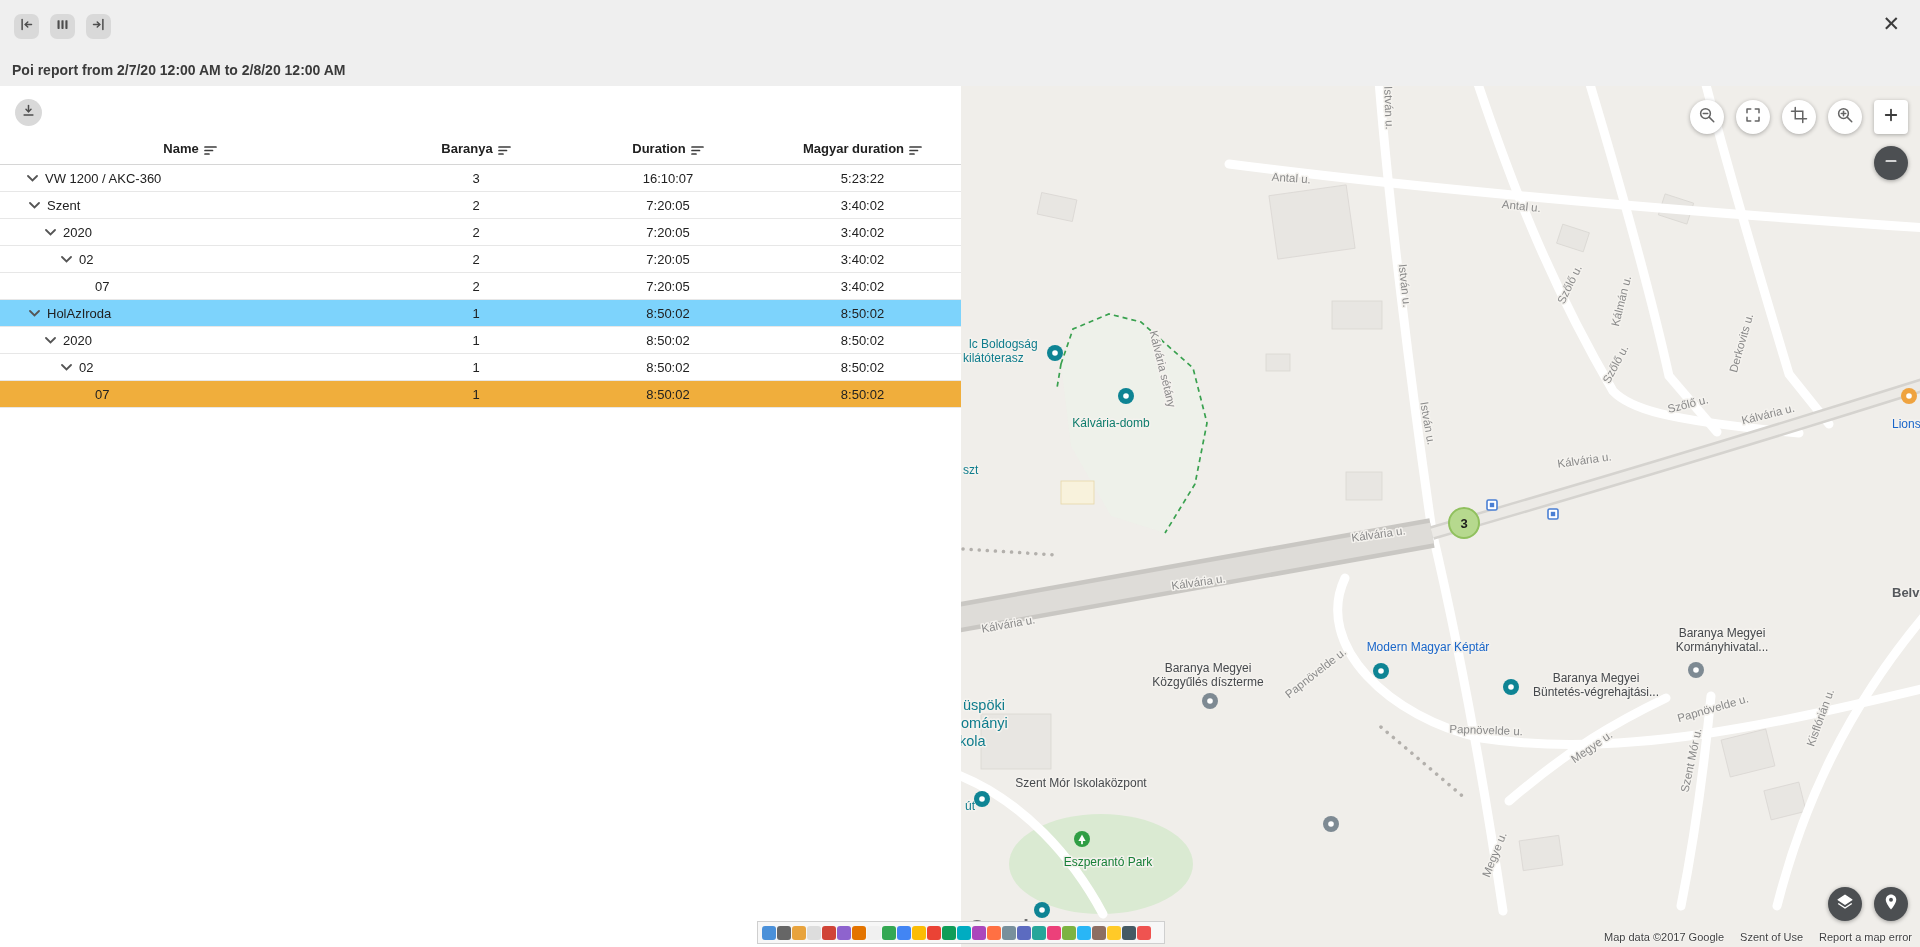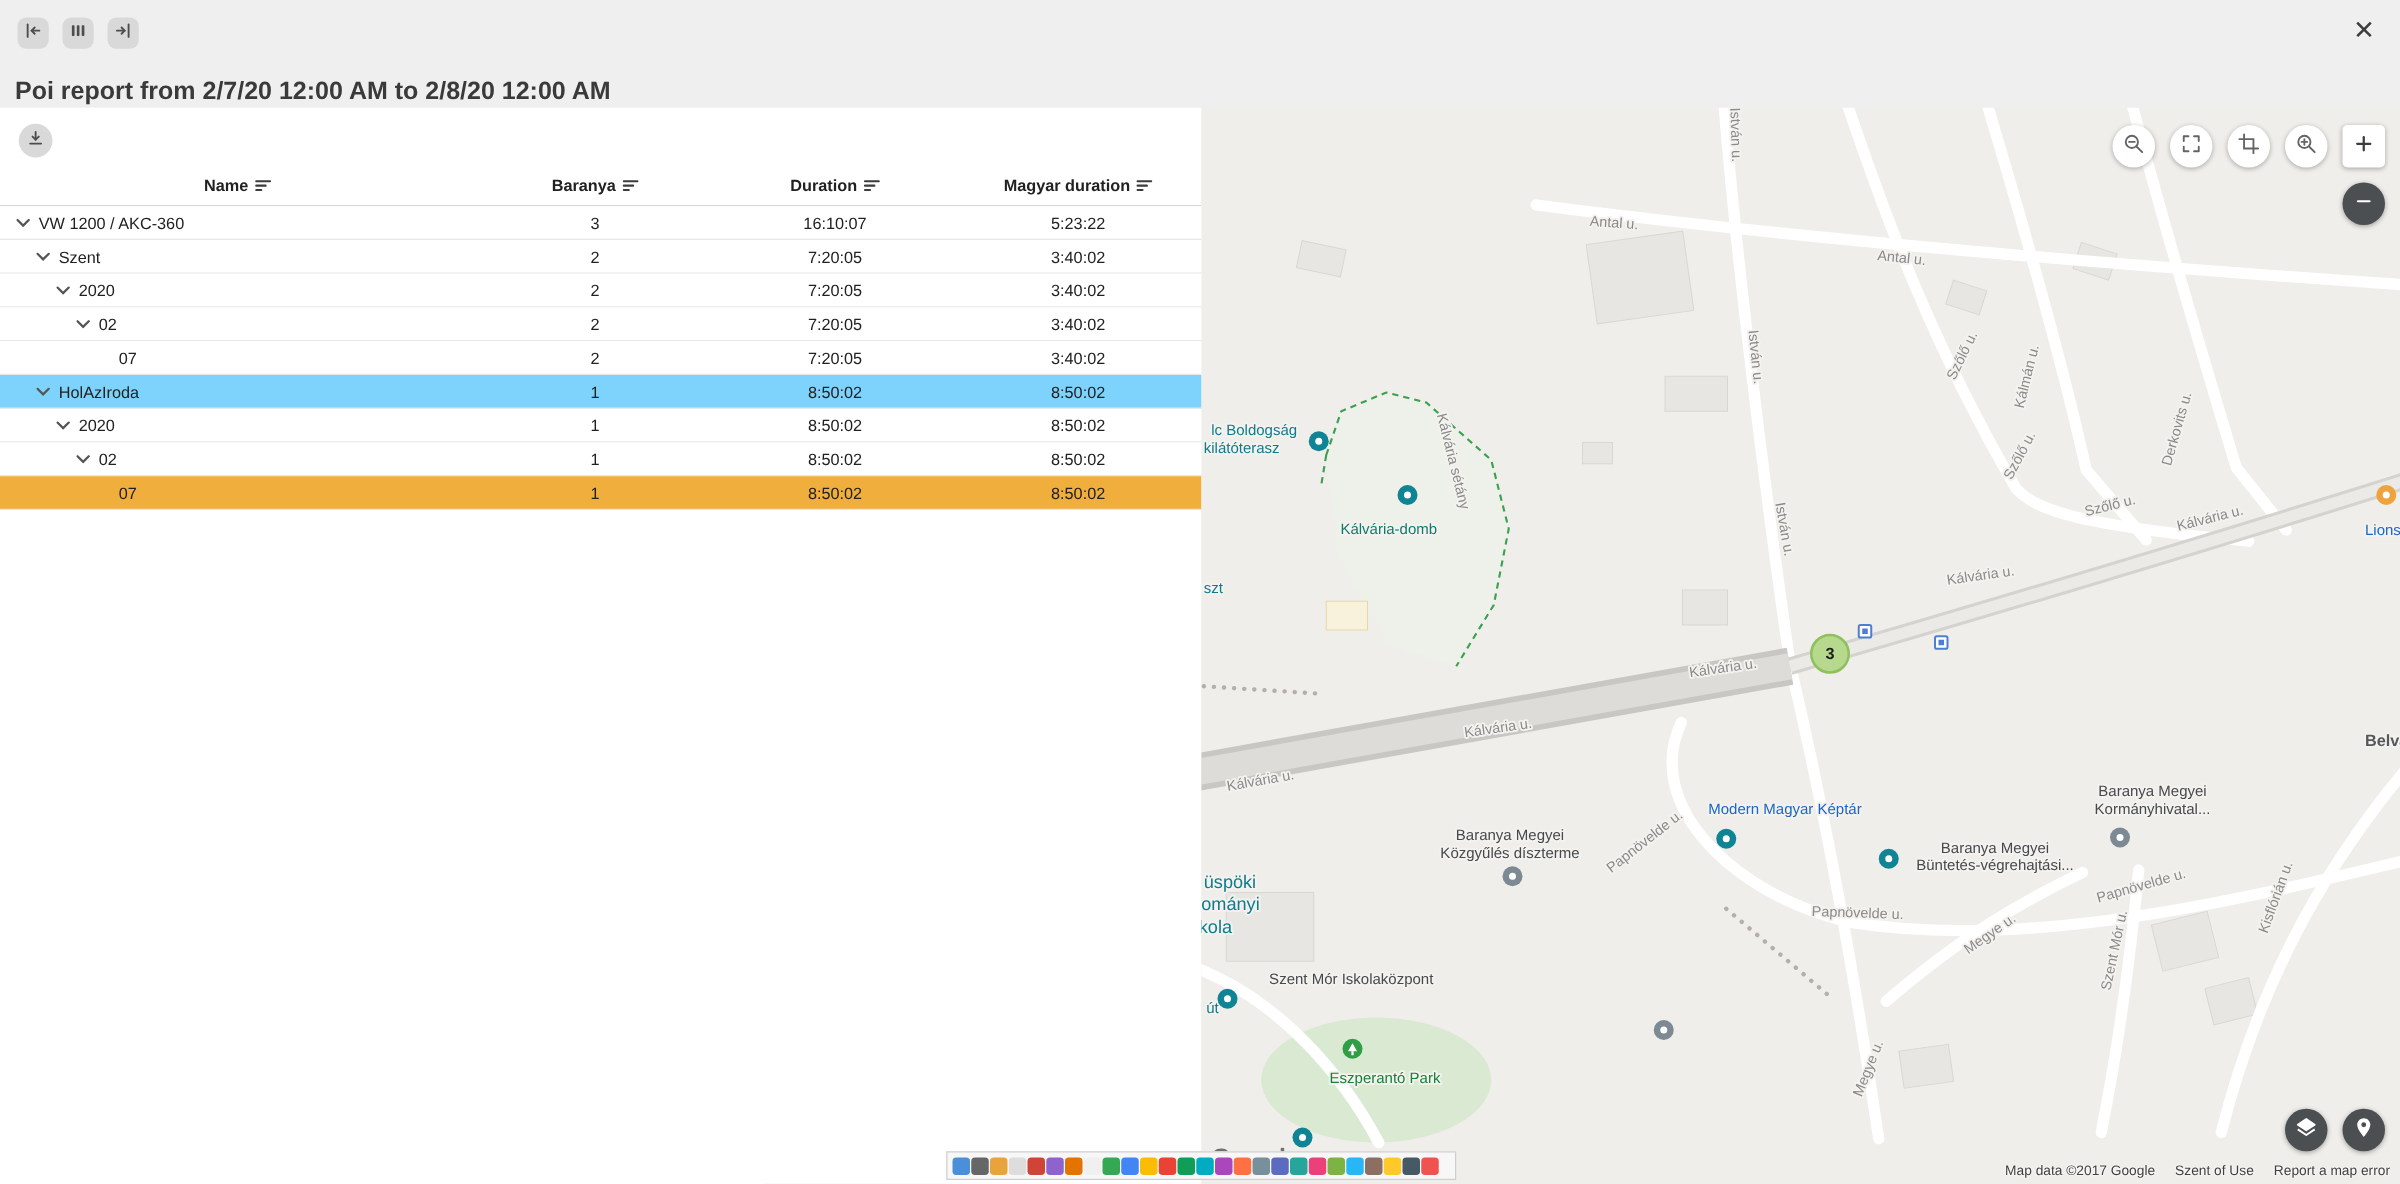--- a/index.html
+++ b/index.html
@@ -10,32 +10,32 @@
   }
   
   .topbar { position:absolute; left:0; top:0; width:1920px; height:86px; background:#efefef; z-index:4; }
   .tool-row { position:absolute; left:14px; top:14px; display:flex; gap:11px; }
   .tool-btn {
     width:25px; height:25px; border-radius:7px; background:#d9d9d9; color:#4d4d4d;
     display:flex; align-items:center; justify-content:center; cursor:pointer;
   }
   .tool-btn svg { width:15px; height:15px; }
   .close-x { position:absolute; right:16px; top:8px; font-size:21px; color:#3c3c3c; cursor:pointer; padding:4px; }
-  .report-title { position:absolute; left:12px; top:62px; font-size:20px; font-weight:bold; color:#3a3a3a; }
+  .report-title { position:absolute; left:12px; top:62px; font-size:14px; font-weight:bold; color:#3a3a3a; }
 
   
   .panel { position:absolute; left:0; top:86px; width:961px; bottom:0; background:#ffffff; z-index:2; }
   .dl-btn {
     margin:13px 0 7px 15px; width:27px; height:27px; border-radius:50%; background:#d9d9d9;
     display:flex; align-items:center; justify-content:center; cursor:pointer; color:#4d4d4d;
   }
   .dl-btn svg { width:15px; height:15px; }
   .grid { display:grid; grid-template-columns:380px 192px 192px 197px; align-items:center; }
   .thead { height:32px; font-weight:bold; font-size:13px; border-bottom:1px solid #d6d6d6; }
-  .th { display:flex; align-items:center; justify-content:center; gap:5px; cursor:pointer; }
+  .th { display:flex; align-items:flex-end; justify-content:center; gap:5px; cursor:pointer; }
   .sort-ic { display:inline-flex; }
   .row { height:27px; border-bottom:1px solid #e7e7e7; font-size:13px; cursor:pointer; background:#fff; }
   .row.hl-gray { background:#7dd3fc; }
   .row.hl-orange { background:#f0ae3c; }
   .cell-name { display:flex; align-items:center; gap:5px; overflow:hidden; white-space:nowrap; }
   .chev { width:16px; display:flex; justify-content:center; flex:0 0 16px; cursor:pointer; }
   .c-center { text-align:center; }
 
   
   .map { position:absolute; left:961px; top:86px; right:0; bottom:0; background:#f0eeea; z-index:1; }
@@ -169,21 +169,21 @@
             <line x1="1" y1="2" x2="12" y2="2"></line>
             <line x1="1" y1="5.5" x2="8.5" y2="5.5"></line>
             <line x1="1" y1="9" x2="5" y2="9"></line>
           </svg>
       </span>
     </div>
   </div>
 
   <div>
       <div class="grid row hl-none">
-      <div class="cell-name" style="padding-left: 10px;">
+      <div class="cell-name" style="padding-left: 24px;">
         <span class="chev">
           <svg width="11" height="7" viewBox="0 0 11 7" fill="none" stroke="#555" stroke-width="1.8" stroke-linecap="round">
               <path d="M1 1l4.5 4.5L10 1"></path>
             </svg>
         </span>
         <span class="name-text">VW 1200 / AKC-360</span>
       </div>
       <div class="c-center c-entries">3</div>
       <div class="c-center c-duration">16:10:07</div>
       <div class="c-center c-average">5:23:22</div>

